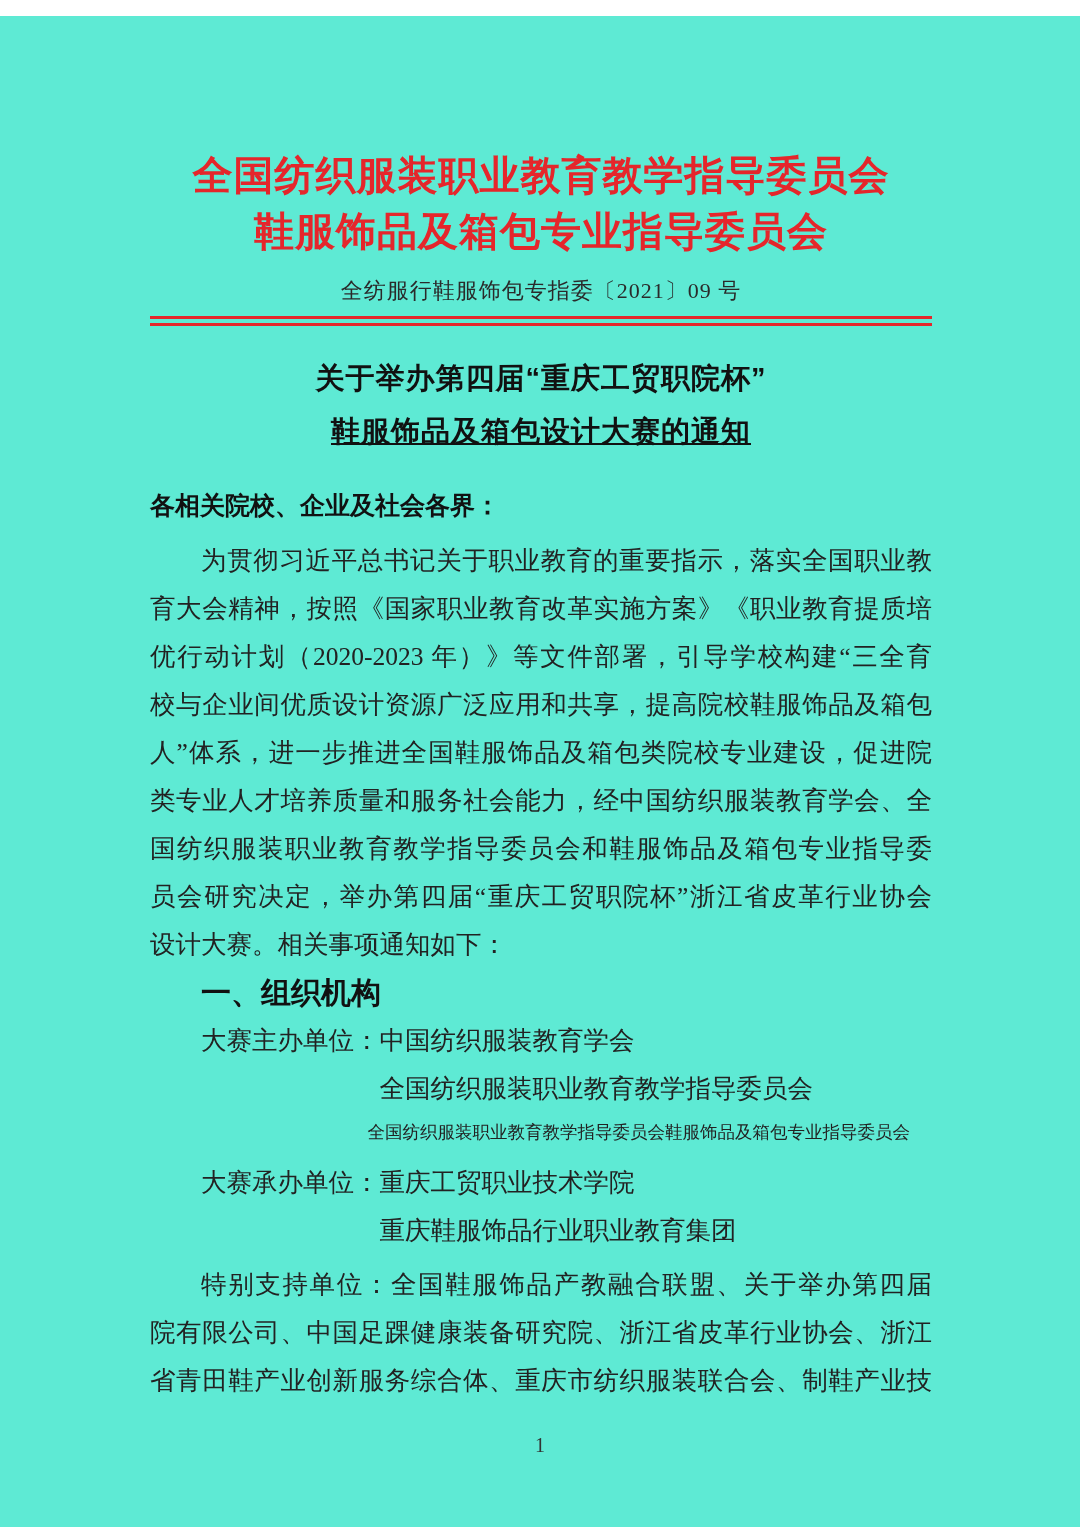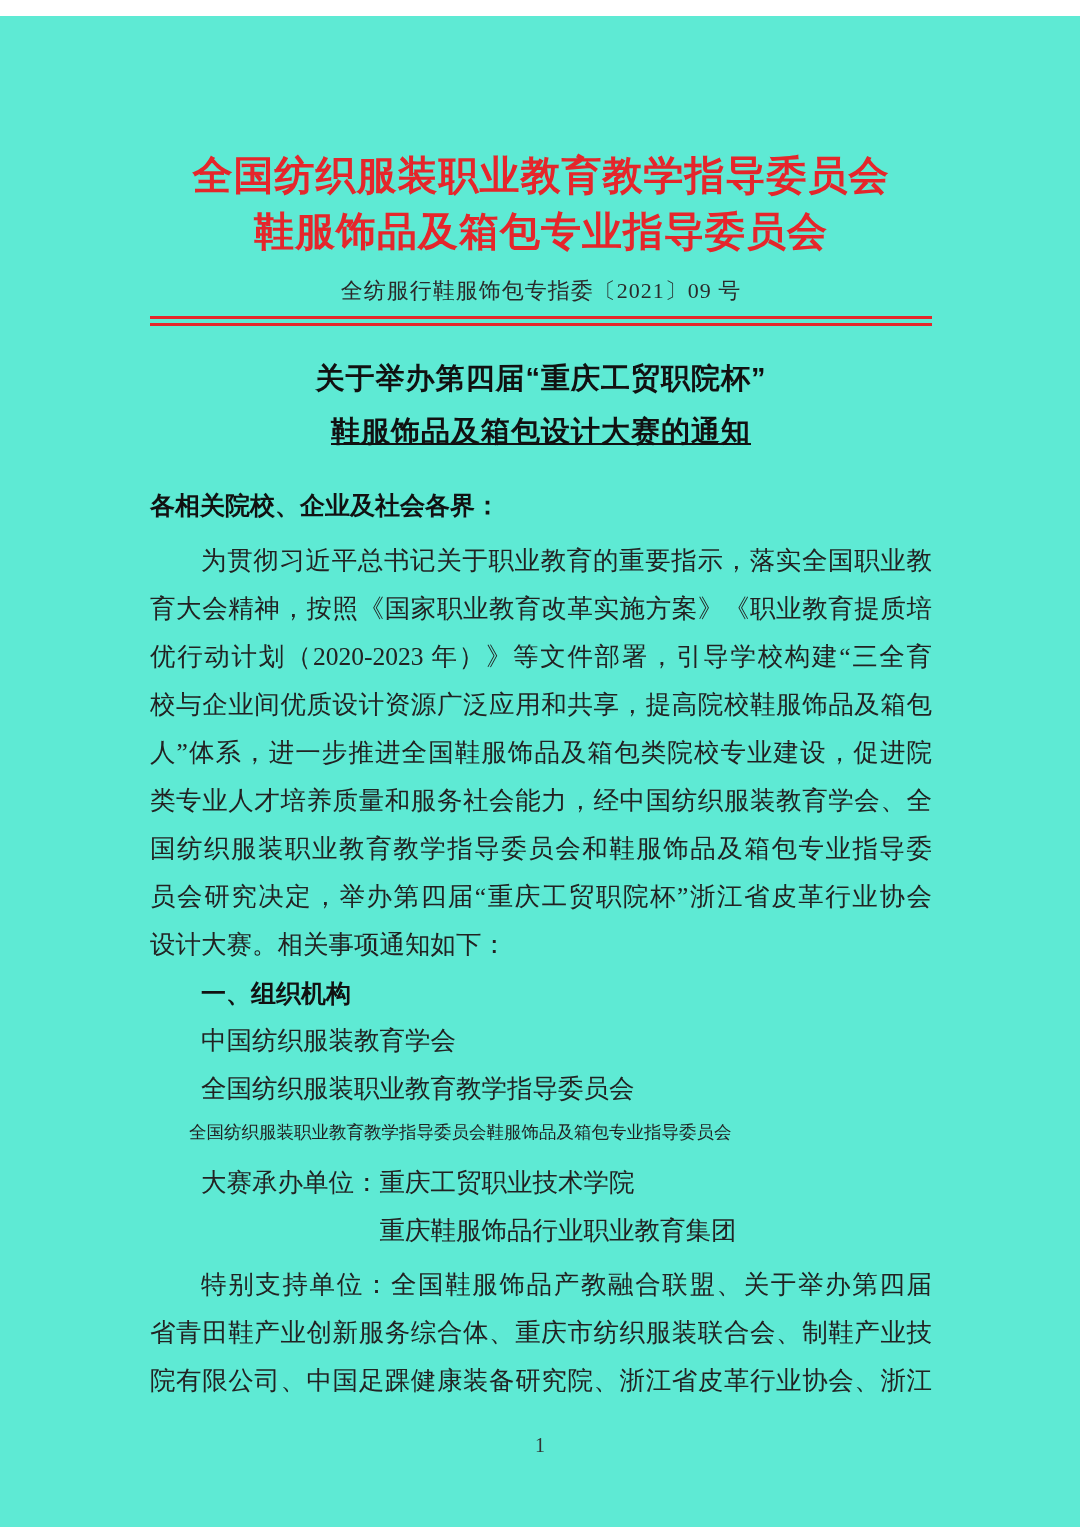--- a/index.html
+++ b/index.html
@@ -74,21 +74,21 @@
     line-height: 48px;
     text-align: justify;
     text-align-last: justify;
     color: #222222;
   }
   .body-line.first-line { text-indent: 2em; }
   .body-line.last-line { text-align-last: left; }
   .section-heading {
     font-family: "Liberation Sans", "DejaVu Sans", sans-serif;
     font-weight: 700;
-    font-size: 25px;
+    font-size: 30px;
     line-height: 48px;
     margin-left: 51px;
     color: #111111;
   }
   .unit-row {
     display: flex;
     align-items: flex-start;
     margin-left: 51px;
     font-size: 25.5px;
     line-height: 48px;
@@ -139,37 +139,38 @@
       <div class="body-line">人”体系，进一步推进全国鞋服饰品及箱包类院校专业建设，促进院</div>
       <div class="body-line">类专业人才培养质量和服务社会能力，经中国纺织服装教育学会、全</div>
       <div class="body-line">国纺织服装职业教育教学指导委员会和鞋服饰品及箱包专业指导委</div>
       <div class="body-line">员会研究决定，举办第四届“重庆工贸职院杯”浙江省皮革行业协会</div>
       <div class="body-line last-line">设计大赛。相关事项通知如下：</div>
     </div>
 
     <div class="section-heading">一、组织机构</div>
 
     <div class="unit-row host">
+      <span class="unit-label">大赛主办单位：</span>
       <span class="unit-values">
         <span class="unit-value" style="display:block">中国纺织服装教育学会</span>
         <span class="unit-value" style="display:block">全国纺织服装职业教育教学指导委员会</span>
         <span class="unit-value small" style="display:block">全国纺织服装职业教育教学指导委员会鞋服饰品及箱包专业指导委员会</span>
       </span>
     </div>
 
     <div class="unit-row organizer">
       <span class="unit-label">大赛承办单位：</span>
       <span class="unit-values">
         <span class="unit-value" style="display:block">重庆工贸职业技术学院</span>
         <span class="unit-value" style="display:block">重庆鞋服饰品行业职业教育集团</span>
       </span>
     </div>
 
     <div class="support-block">
       <div class="body-line first-line">特别支持单位：全国鞋服饰品产教融合联盟、关于举办第四届</div>
+      <div class="body-line">院有限公司、中国足踝健康装备研究院、浙江省皮革行业协会、浙江</div>
       <div class="body-line">省青田鞋产业创新服务综合体、重庆市纺织服装联合会、制鞋产业技</div>
-      <div class="body-line">院有限公司、中国足踝健康装备研究院、浙江省皮革行业协会、浙江</div>
     </div>
 
   </div>
 
   <div class="page-number">1</div>
 </div>
 
 </body></html>

